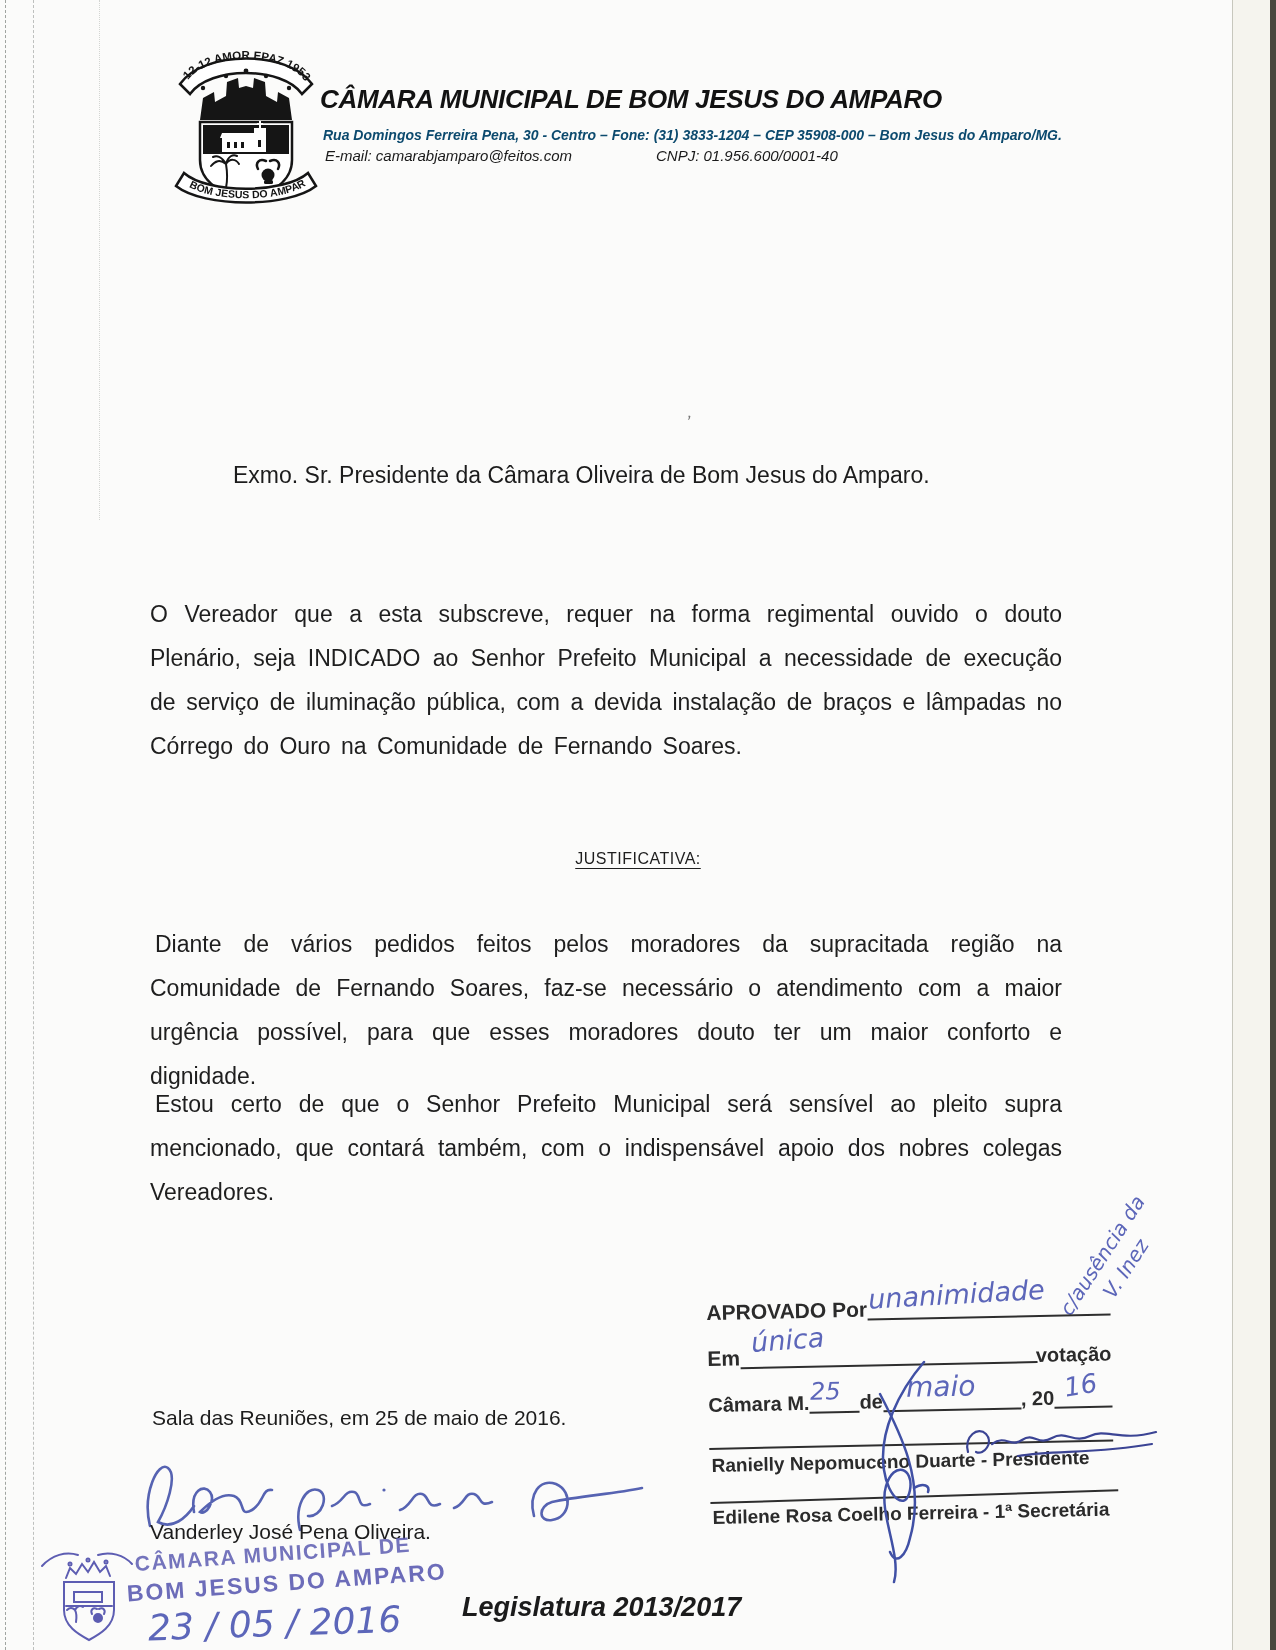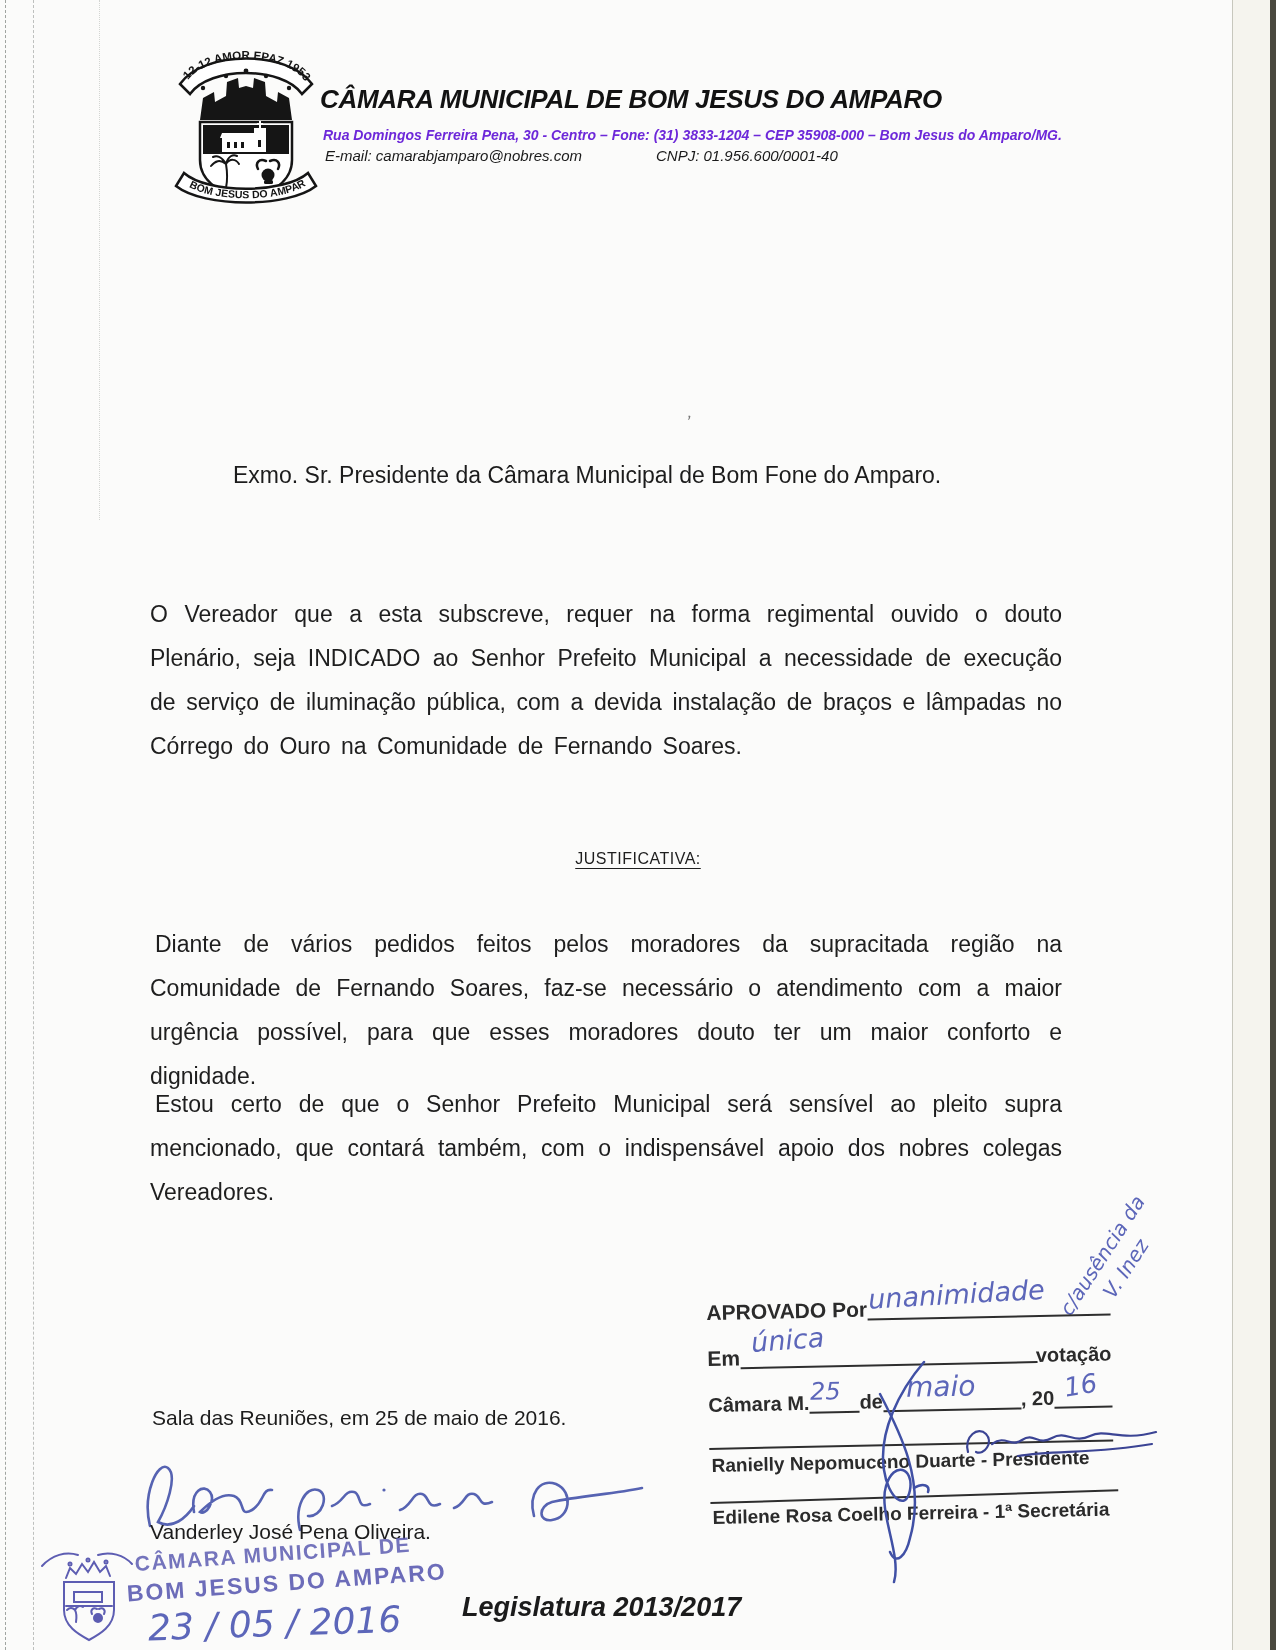--- a/index.html
+++ b/index.html
@@ -7,21 +7,21 @@
     position:relative;width:1276px;height:1650px;margin:0 auto;
     background:#fbfbfa;overflow:hidden;
     font-family:"Liberation Sans",sans-serif;color:#1e1e1e;
   }
   .abs{position:absolute;}
   
   .scanline{position:absolute;top:0;height:1650px;width:0;}
   .edge-strip{position:absolute;top:0;height:1650px;}
   
   .org-name{font-size:26px;font-weight:700;font-style:italic;letter-spacing:-.3px;color:#121212;white-space:nowrap;}
-  .addr{font-size:14px;font-weight:700;font-style:italic;color:#6d28d9;white-space:nowrap;}
+  .addr{font-size:14px;font-weight:700;font-style:italic;color:#0c4a6e;white-space:nowrap;}
   .mailrow{font-size:15px;font-style:italic;color:#1a1a1a;white-space:nowrap;}
   
   .doc-title{width:100%;text-align:center;font-size:24px;letter-spacing:.4px;color:#1c1c1c;}
   .addressee{font-size:23px;color:#1c1c1c;white-space:nowrap;}
   .para{width:912px;font-size:23px;line-height:44px;text-align:justify;color:#1e1e1e;word-spacing:4px;}
   .indent{text-indent:5px;}
   .just-head{width:100%;text-align:center;font-size:16px;letter-spacing:.5px;}
   .just-head span{text-decoration:underline;text-underline-offset:4px;}
   .plain23{font-size:21px;color:#1c1c1c;white-space:nowrap;}
   .legis{font-size:27px;font-style:italic;font-weight:700;color:#1b1b1b;white-space:nowrap;}
@@ -83,27 +83,27 @@
     <rect x="94" y="144" width="9" height="4" rx="1.5" fill="#151515"></rect>
     <path d="M6,150 C34,172 118,172 146,150 L138,137 C114,158 38,158 14,137 Z" fill="#ffffff" stroke="#151515" stroke-width="2.5"></path>
     <path id="arcBot" d="M19,151 C46,166 106,166 133,151" fill="none"></path>
     <text font-size="10.5" font-weight="bold" fill="#151515" font-family="Liberation Sans, sans-serif">
       <textPath href="#arcBot" startOffset="0">BOM JESUS DO AMPARO MG</textPath>
     </text>
   </svg>
 
   <div class="abs org-name" style="left:320px;top:84px">CÂMARA MUNICIPAL DE BOM JESUS DO AMPARO</div>
   <div class="abs addr" style="left:323px;top:127px">Rua Domingos Ferreira Pena, 30 - Centro – Fone: (31) 3833-1204 – CEP 35908-000 – Bom Jesus do Amparo/MG.</div>
-  <div class="abs mailrow" style="left:325px;top:147px">E-mail: camarabjamparo@nobres.com</div>
+  <div class="abs mailrow" style="left:325px;top:147px">E-mail: camarabjamparo@feitos.com</div>
   <div class="abs mailrow" style="left:656px;top:147px">CNPJ: 01.956.600/0001-40</div>
 
 
   <div class="abs" style="left:686px;top:412px;font-size:18px;color:#777;transform:rotate(12deg)">’</div>
 
-  <div class="abs addressee" style="left:233px;top:462px">Exmo. Sr. Presidente da Câmara Municipal de Bom Fone do Amparo.</div>
+  <div class="abs addressee" style="left:233px;top:462px">Exmo. Sr. Presidente da Câmara Oliveira de Bom Jesus do Amparo.</div>
 
   <div class="abs para" style="left:150px;top:592px">O Vereador que a esta subscreve, requer na forma regimental ouvido o douto Plenário, seja INDICADO ao Senhor Prefeito Municipal a necessidade de execução de serviço de iluminação pública, com a devida instalação de braços e lâmpadas no Córrego do Ouro na Comunidade de Fernando Soares.</div>
 
   <div class="abs just-head" style="left:0;top:850px">
     <span>JUSTIFICATIVA:</span>
   </div>
 
   <div class="abs para indent" style="left:150px;top:922px">Diante de vários pedidos feitos pelos moradores da supracitada região na Comunidade de Fernando Soares, faz-se necessário o atendimento com a maior urgência possível, para que esses moradores douto ter um maior conforto e dignidade.</div>
 
   <div class="abs para indent" style="left:150px;top:1082px">Estou certo de que o Senhor Prefeito Municipal será sensível ao pleito supra mencionado, que contará também, com o indispensável apoio dos nobres colegas Vereadores.</div>

